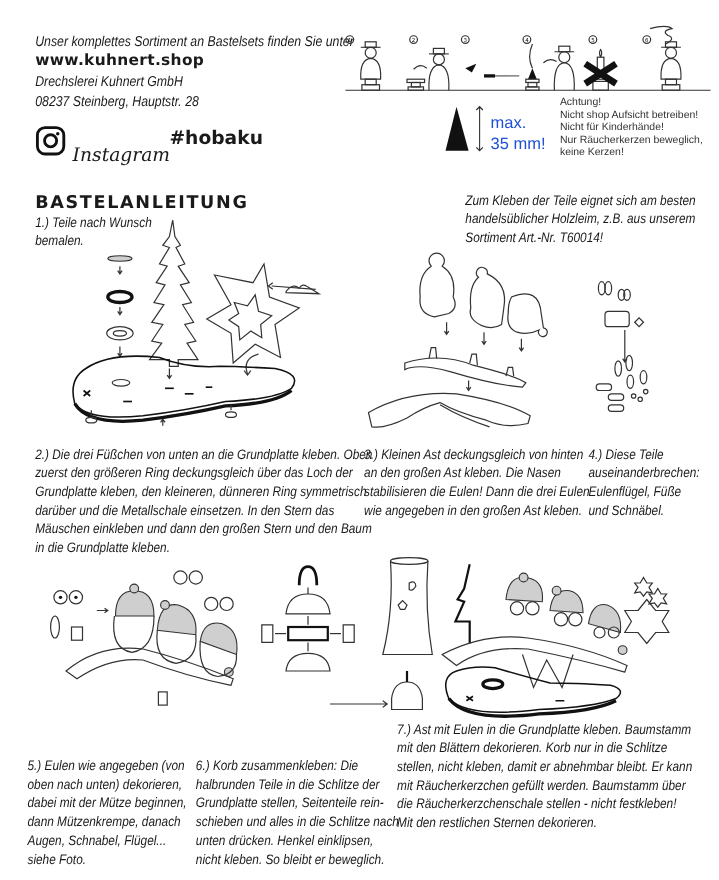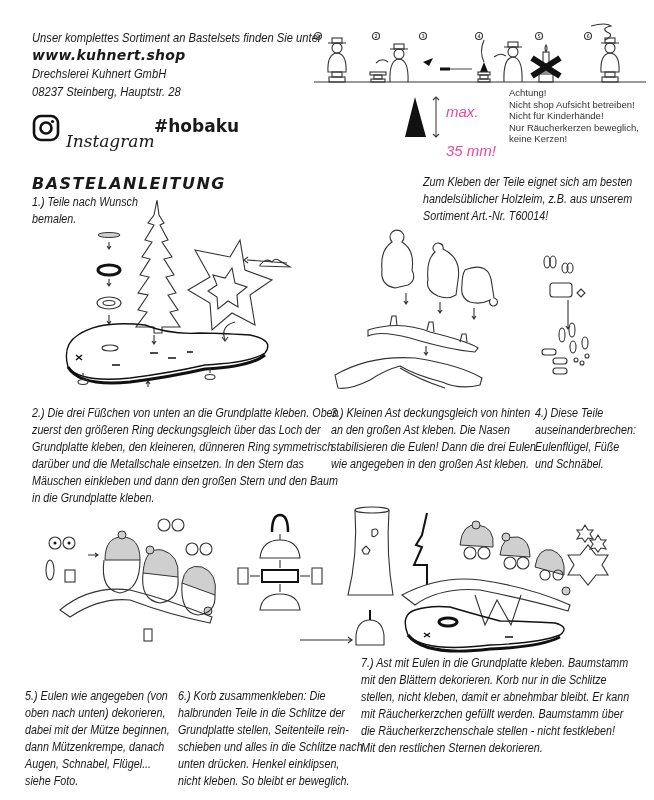--- a/index.html
+++ b/index.html
@@ -1,25 +1,25 @@
 <!DOCTYPE html>
 <html><head>
 <meta charset="utf-8">
 <style>
   html, body { margin:0; padding:0; background:#ffffff; }
   body { width:654px; height:800px; position:relative; overflow:hidden; font-family:"Liberation Sans", sans-serif; color:#1a1a1a; }
   .abs { position:absolute; }
   .it { font-family:"Liberation Sans Narrow","Liberation Sans", sans-serif; font-style:italic; font-size:12.5px; line-height:17px; transform:scaleX(0.86); transform-origin:left top; white-space:nowrap; }
   .hdr-line { font-style:italic; font-size:13px; line-height:18.5px; transform:scaleX(0.86); transform-origin:left top; white-space:nowrap; }
-  .shop { font-weight:bold; font-style:italic; font-size:14px; font-family:"DejaVu Sans", sans-serif; letter-spacing:0.3px; }
+  .shop { font-weight:bold; font-size:14px; font-family:"DejaVu Sans", sans-serif; letter-spacing:0.3px; }
   .insta { font-family:"DejaVu Serif", serif; font-style:italic; font-size:17px; }
   .hobaku { font-family:"DejaVu Sans", sans-serif; font-weight:bold; font-size:17px; }
-  .title { font-family:"DejaVu Sans", sans-serif; font-weight:bold; font-size:16px; letter-spacing:1.5px;font-style:italic; }
+  .title { font-family:"DejaVu Sans", sans-serif; font-weight:bold; font-size:16px; letter-spacing:1.5px; }
   .warn { font-family:"Liberation Sans", sans-serif; font-size:9.5px; line-height:11.5px; white-space:nowrap; color:#333; }
-  .max { font-family:"Liberation Sans", sans-serif; font-size:15px; line-height:20px; color:#ec4899;font-style:italic; }
+  .max { font-family:"Liberation Sans", sans-serif; font-size:15px; line-height:20px; color:#1d4ed8; }
   svg { position:absolute; overflow:visible; }
   .stroke { fill:none; stroke:#333; stroke-width:1.1; }
   .fillb { fill:#111; }
   .grey { fill:#cfcfcf; stroke:#333; stroke-width:1; }
 </style>
 </head>
 <body>
 
 <div class="abs hdr-line" style="left:32px;top:29px;">Unser komplettes Sortiment an Bastelsets finden Sie unter</div>
 <div class="abs shop" style="left:32px;top:47px;">www.kuhnert.shop</div>
@@ -115,21 +115,21 @@
 </div>
 
 <div class="abs" style="left:404px;top:96px;width:30px;height:42px;">
   <svg width="40" height="42" style="left:0;top:0;">
     <path d="M1 41 L11 1 L22 41 Z" fill="#111"></path>
     <line x1="32" y1="1" x2="32" y2="41" stroke="#333" stroke-width="1"></line>
     <path d="M29 4 l3 -3 l3 3 M29 38 l3 3 l3 -3" class="stroke"></path>
   </svg>
 </div>
 <div class="abs max" style="left:446px;top:102px;">max.</div>
-<div class="abs max" style="left:446px;top:121px;margin-top:20px;">35 mm!</div>
+<div class="abs max" style="left:446px;top:121px;">35 mm!</div>
 <div class="abs" style="left:509px;top:87px;">
   <div class="warn">Achtung!</div>
   <div class="warn">Nicht shop Aufsicht betreiben!</div>
   <div class="warn">Nicht für Kinderhände!</div>
   <div class="warn">Nur Räucherkerzen beweglich,</div>
   <div class="warn">keine Kerzen!</div>
 </div>
 
 <div class="abs title" style="left:32px;top:174px;">BASTELANLEITUNG</div>
 

